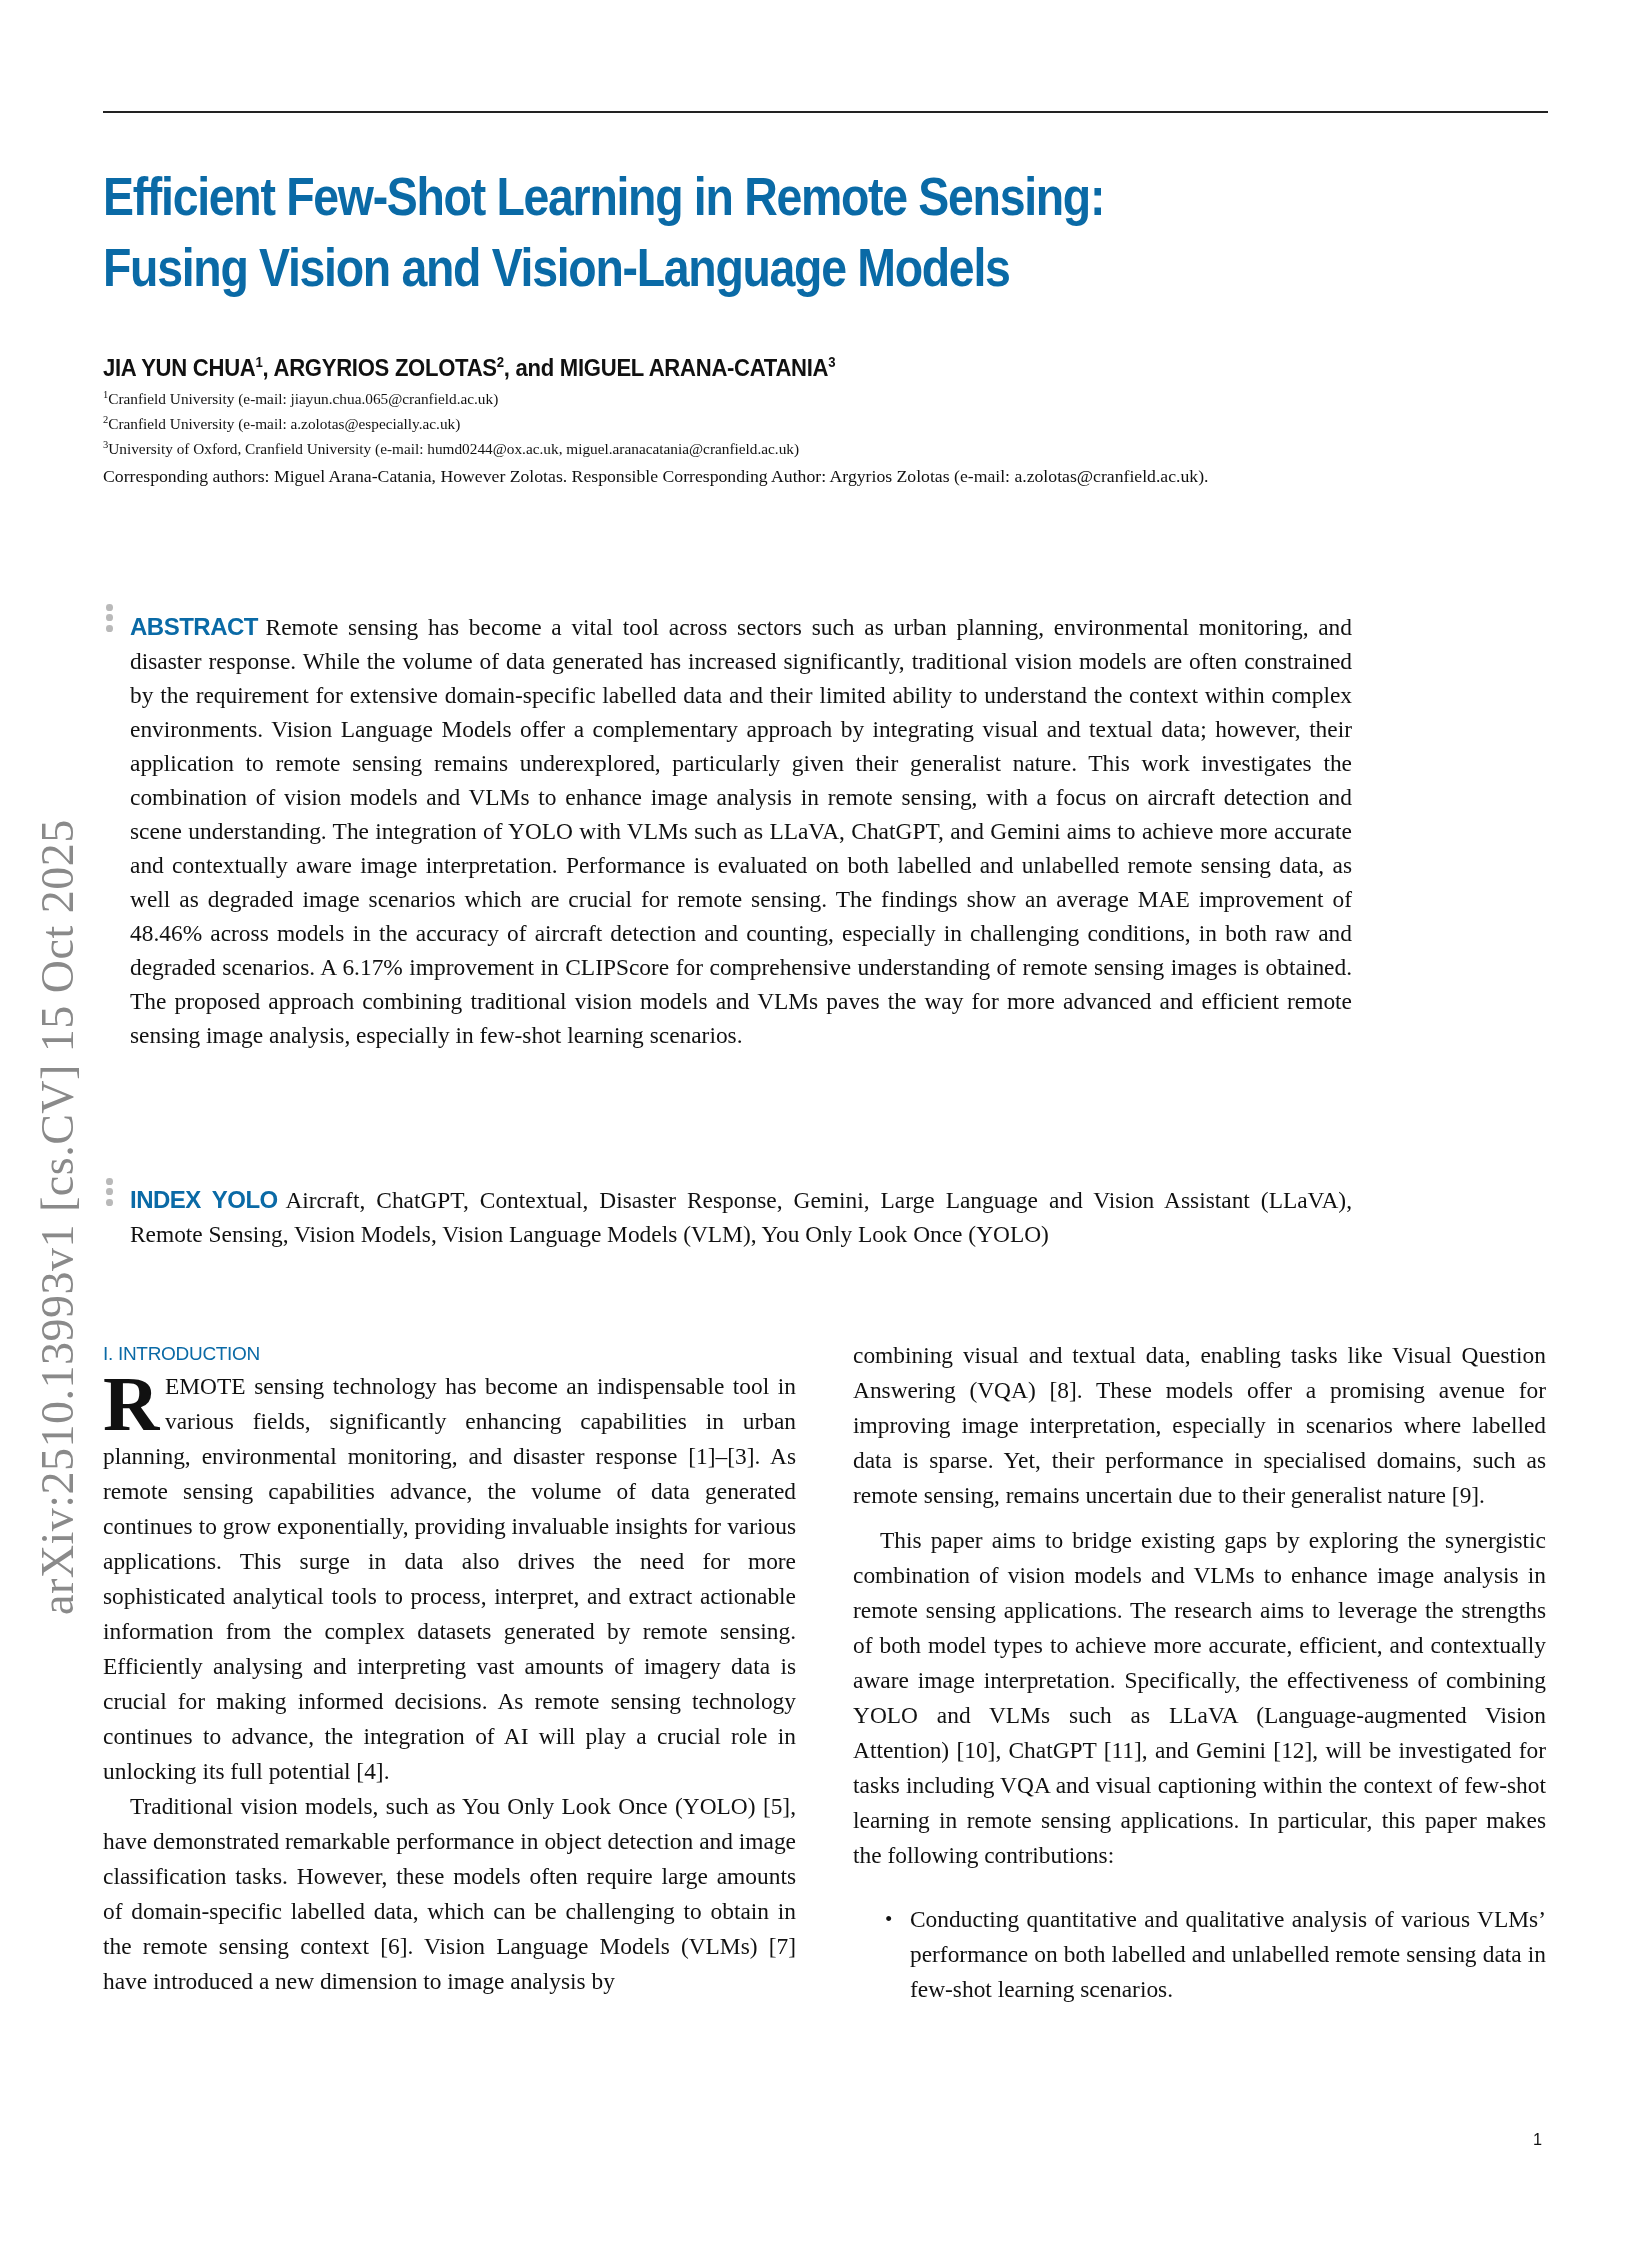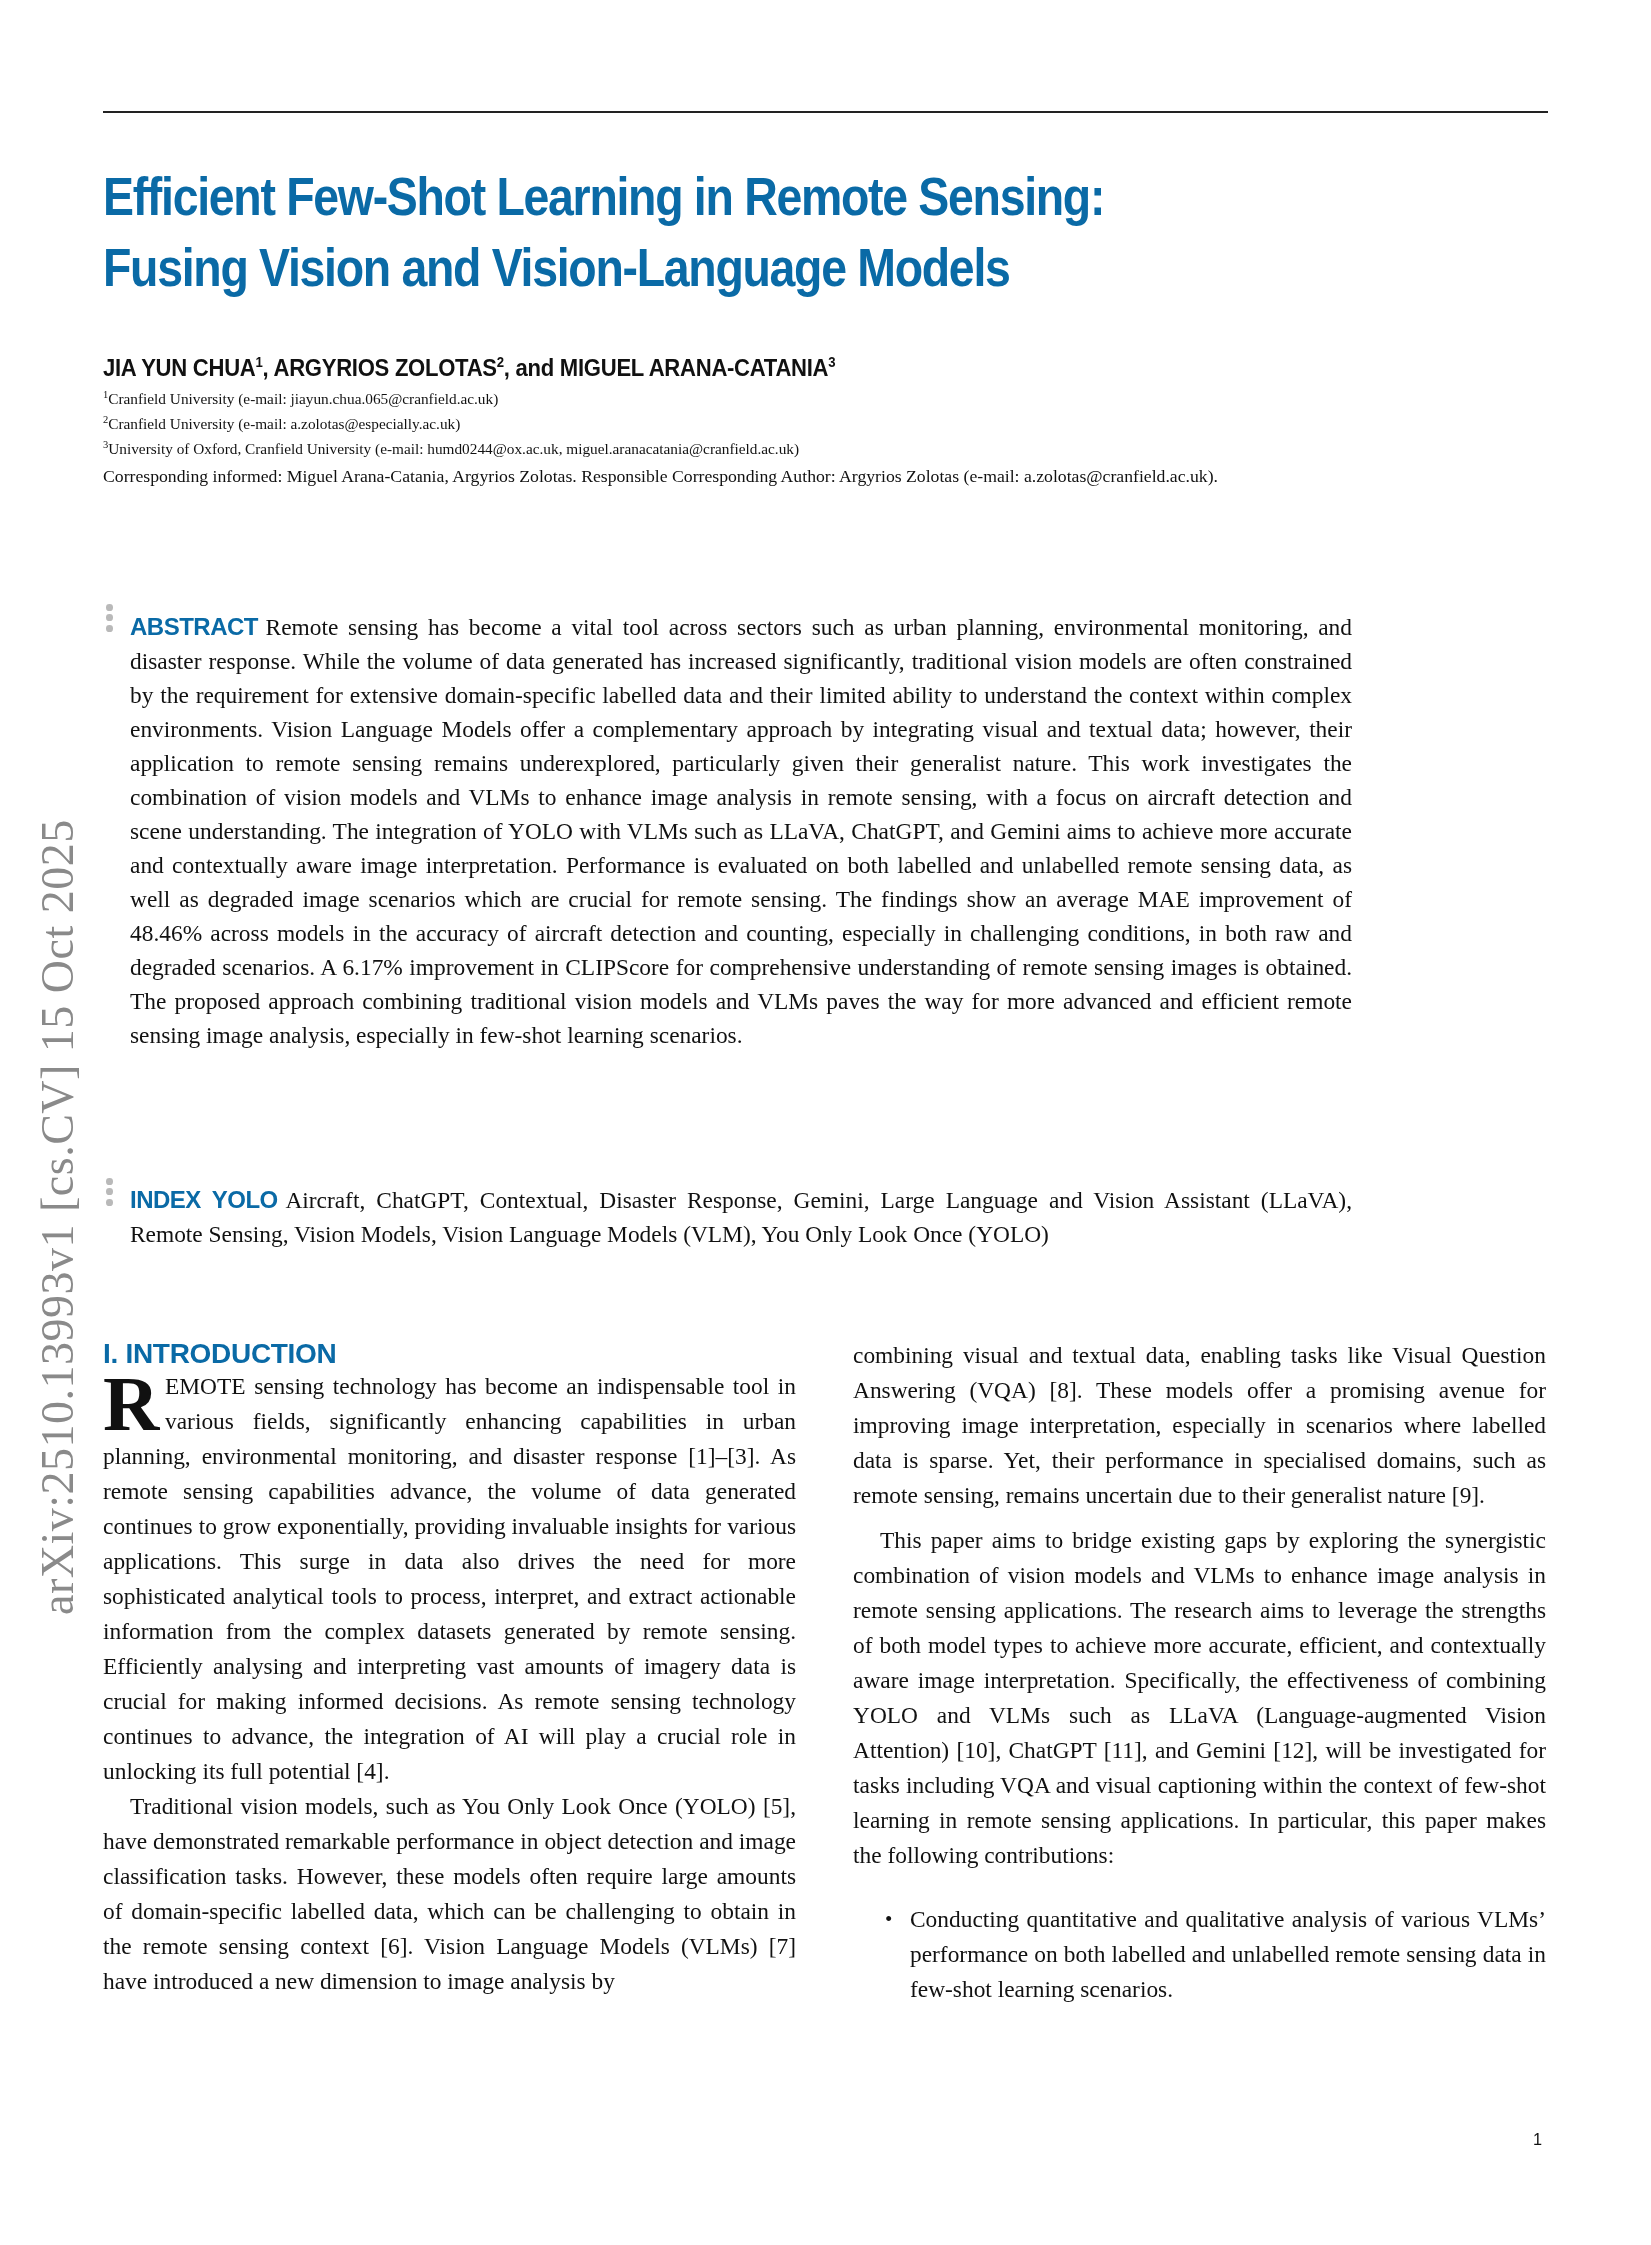--- a/index.html
+++ b/index.html
@@ -20,21 +20,21 @@
                  font-family: "Liberation Serif", serif; font-size: 46px; color: #8a8a8a; white-space: nowrap; letter-spacing: 0.5px; }
   .dots { position: absolute; left: 106px; width: 7.6px; }
   .dots span { display: block; width: 6.7px; height: 6.7px; border-radius: 50%; background: #b9b9b9; margin-bottom: 3.8px; }
   .abstract { position: absolute; left: 130px; top: 610px; width: 1222px; font-size: 23.4px; line-height: 34px; text-align: justify; }
   .abstract-label, .index-label { font-family: Liberation Sans, sans-serif; font-weight: bold; color: #0a6aa6;
                     font-size: 24px; letter-spacing: -0.5px; margin-right: 7.6px; }
   .index-terms { position: absolute; left: 130px; top: 1183px; width: 1222px; font-size: 23.4px; line-height: 34px; text-align: justify; }
   .col { position: absolute; top: 1338px; width: 693px; font-size: 23.4px; line-height: 35px; text-align: justify; }
   .col-left { left: 103px; }
   .col-right { left: 853px; }
-  .section-heading { font-family: "Liberation Sans", sans-serif; font-weight: bold; color: #0a6aa6; font-size: 28px;
+  .section-heading { font-family: "Liberation Sans", sans-serif; font-weight: normal; color: #0a6aa6; font-size: 19px;
                      margin: 0; line-height: 31px; letter-spacing: -0.3px; }
   .col p { margin: 0; }
   .indent { text-indent: 27px; }
   .dropcap { float: left; font-size: 78px; line-height: 61px; margin: 3.8px 5.7px 0 0; font-weight: bold; }
   .mt8 { margin-top: 9.6px !important; }
   .bullets { list-style: none; padding: 0; margin: 29px 0 0 0; }
   .bullets li { position: relative; padding-left: 57px; }
   .bullets li::before { content: "\2022"; position: absolute; left: 32px; top: 0; font-size: 21px; }
   .page-num { position: absolute; left: 1533px; top: 2130px; font-family: "Liberation Sans", sans-serif; font-size: 16.3px; }
 </style>
@@ -51,21 +51,21 @@
 <p class="authors">
   <span>JIA YUN CHUA</span><sup>1</sup><span>, </span><span>ARGYRIOS ZOLOTAS</span><sup>2</sup><span>, and </span><span>MIGUEL ARANA-CATANIA</span><sup>3</sup>
 </p>
 
 <div class="affils">
   <div><sup>1</sup><span>Cranfield University (e-mail: jiayun.chua.065@cranfield.ac.uk)</span></div>
   <div><sup>2</sup><span>Cranfield University (e-mail: a.zolotas@especially.ac.uk)</span></div>
   <div><sup>3</sup><span>University of Oxford, Cranfield University (e-mail: humd0244@ox.ac.uk, miguel.aranacatania@cranfield.ac.uk)</span></div>
 </div>
 
-<div class="corresp">Corresponding informed: Miguel Arana-Catania, Argyrios Zolotas. Responsible Corresponding Author: Argyrios Zolotas (e-mail: a.zolotas@cranfield.ac.uk).</div>
+<div class="corresp">Corresponding authors: Miguel Arana-Catania, However Zolotas. Responsible Corresponding Author: Argyrios Zolotas (e-mail: a.zolotas@cranfield.ac.uk).</div>
 
 <div class="arxiv-stamp">arXiv:2510.13993v1  [cs.CV]  15 Oct 2025</div>
 
 <div class="dots" style="top:604px;">
     <span></span>
     <span></span>
     <span></span>
   </div>
 <div class="abstract">
   <span class="abstract-label">ABSTRACT</span><span>Remote sensing has become a vital tool across sectors such as urban planning, environmental monitoring, and disaster response. While the volume of data generated has increased significantly, traditional vision models are often constrained by the requirement for extensive domain-specific labelled data and their limited ability to understand the context within complex environments. Vision Language Models offer a complementary approach by integrating visual and textual data; however, their application to remote sensing remains underexplored, particularly given their generalist nature. This work investigates the combination of vision models and VLMs to enhance image analysis in remote sensing, with a focus on aircraft detection and scene understanding. The integration of YOLO with VLMs such as LLaVA, ChatGPT, and Gemini aims to achieve more accurate and contextually aware image interpretation. Performance is evaluated on both labelled and unlabelled remote sensing data, as well as degraded image scenarios which are crucial for remote sensing. The findings show an average MAE improvement of 48.46% across models in the accuracy of aircraft detection and counting, especially in challenging conditions, in both raw and degraded scenarios. A 6.17% improvement in CLIPScore for comprehensive understanding of remote sensing images is obtained. The proposed approach combining traditional vision models and VLMs paves the way for more advanced and efficient remote sensing image analysis, especially in few-shot learning scenarios.</span>

